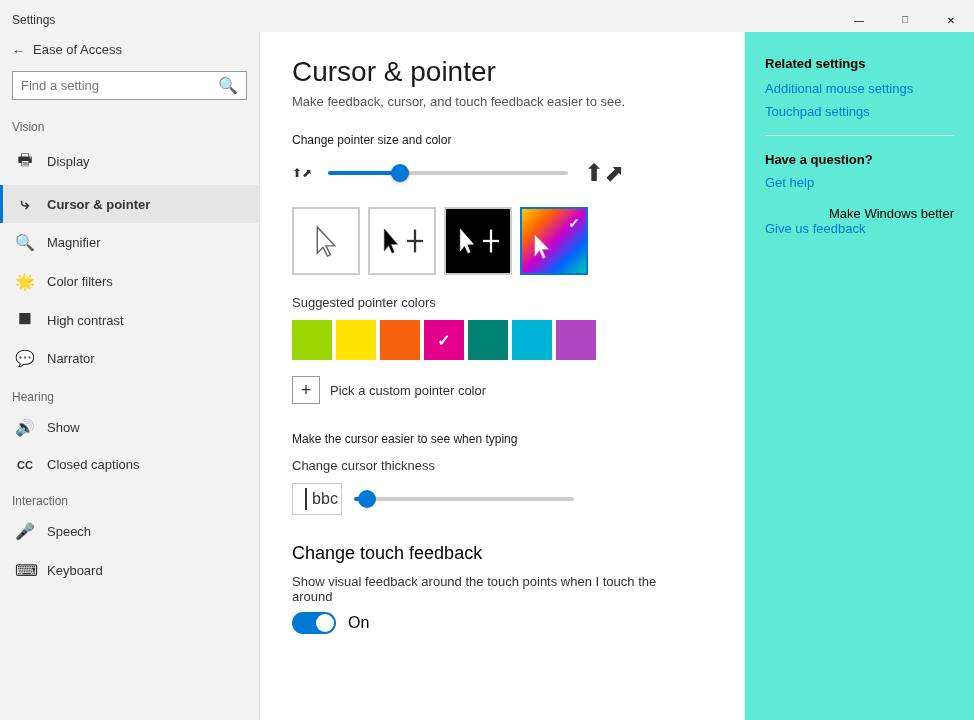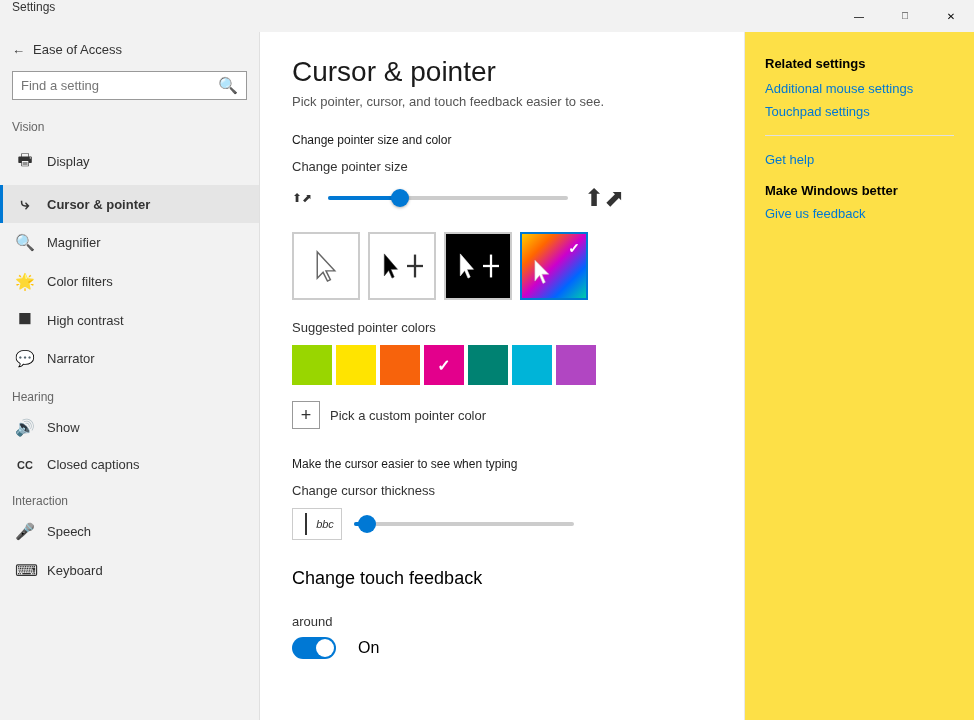--- a/index.html
+++ b/index.html
@@ -3,23 +3,23 @@
   <meta charset="utf-8">
   <style>
     * { margin: 0; padding: 0; box-sizing: border-box; }
     body { font-family: 'Segoe UI', sans-serif; background: #f2f2f2; width: 974px; height: 720px; overflow: hidden; display: flex; flex-direction: column; }
     
     
     .title-bar {
       height: 32px;
       background: #f2f2f2;
       display: flex;
-      align-items: flex-start;
+      align-items: center;
       justify-content: space-between;
-      padding: 0 0 0 12px;
+      padding: 8px 0 0 12px;
       flex-shrink: 0;
     }
     .title-bar-title { font-size: 12px; color: #333; }
     .title-bar-controls { display: flex; }
     .title-bar-btn {
       width: 46px; height: 32px;
       display: flex; align-items: center; justify-content: center;
       font-size: 10px; cursor: pointer; border: none; background: transparent;
     }
 
@@ -120,56 +120,56 @@
     
     .cursor-thickness-container { display: flex; align-items: center; gap: 12px; margin-bottom: 28px; }
     .cursor-preview {
       width: 50px; height: 32px; border: 1px solid #ccc; background: white;
       display: flex; align-items: center; justify-content: center; font-size: 12px; color: #333;
       position: relative;
     }
     .cursor-line {
       position: absolute; left: 12px; top: 4px; bottom: 4px; width: 2px; background: #333;
     }
-    .cursor-text { padding-left: 16px; font-size: 11px; font-style: italic; }
+    .cursor-text { padding-left: 16px; font-size: 16px; }
     .thickness-slider-track {
       flex: 1; height: 4px; background: #ccc; border-radius: 2px; position: relative; max-width: 220px;
     }
     .thickness-slider-fill { height: 100%; width: 6%; background: #0078d4; border-radius: 2px; }
     .thickness-slider-thumb {
       width: 18px; height: 18px; background: #0078d4; border-radius: 50%;
       position: absolute; top: -7px; left: 6%; transform: translateX(-50%);
     }
 
     
     .touch-feedback-title { font-size: 18px; font-weight: 400; margin-bottom: 10px; }
     .touch-feedback-desc { font-size: 13px; color: #333; margin-bottom: 8px; }
-    .toggle { display: flex; align-items: center; gap: 22px; }
+    .toggle { display: flex; align-items: center; gap: 12px; }
     .toggle-switch {
       width: 44px; height: 22px; background: #0078d4; border-radius: 11px;
       position: relative; cursor: pointer;
     }
     .toggle-switch .knob {
       width: 18px; height: 18px; background: white; border-radius: 50%;
       position: absolute; right: 2px; top: 2px;
     }
 
     
     .right-panel {
       width: 230px;
       flex-shrink: 0;
       padding: 24px 20px;
-      background: #fde047;
+      background: #5eead4;
       border-left: 1px solid #e8e8e8;
     }
     .related-title { font-size: 13px; font-weight: 600; margin-bottom: 10px; }
     .related-link { font-size: 13px; color: #0078d4; cursor: pointer; margin-bottom: 8px; display: block; text-decoration: none; }
     .divider { height: 1px; background: #e0e0e0; margin: 16px 0; }
     .have-question { font-size: 13px; font-weight: 600; margin-bottom: 8px; }
-    .make-better { font-size: 13px; font-weight: 700; margin-bottom: 8px; margin-top: 16px; }
+    .make-better { font-size: 13px; font-weight: 400; margin-top: 16px; text-align: right; }
   </style>
 </head>
 <body>
 
 <div class="title-bar">
   <span class="title-bar-title">Settings</span>
   <div class="title-bar-controls">
     <button class="title-bar-btn">—</button>
     <button class="title-bar-btn">⎕</button>
     <button class="title-bar-btn close">✕</button>
@@ -233,25 +233,24 @@
       <span>Speech</span>
     </div>
     <div class="sidebar-item">
       <span class="icon">⌨</span>
       <span>Keyboard</span>
     </div>
   </div>
 
   <div class="main">
     <h1 class="page-title">Cursor &amp; pointer</h1>
-    <p class="page-subtitle">Pick pointer, cursor, and touch feedback easier to see.</p>
+    <p class="page-subtitle">Make feedback, cursor, and touch feedback easier to see.</p>
 
     <h2 class="section-title">Change pointer size and color</h2>
 
-    <p class="sub-label">Change pointer size</p>
 
     <div class="slider-container">
       <span class="slider-left-icon" style="font-size:12px;">⬆⬈</span>
       <div class="slider-track">
         <div class="slider-fill" style="width:30%"></div>
         <div class="slider-thumb" style="left:30%"></div>
       </div>
       <span class="slider-right-icon">⬆⬈</span>
     </div>
 
@@ -324,37 +323,38 @@
       </div>
       <div class="thickness-slider-track">
         <div class="thickness-slider-fill"></div>
         <div class="thickness-slider-thumb"></div>
       </div>
     </div>
 
     <h2 class="touch-feedback-title">Change touch feedback</h2>
 
     <p class="touch-feedback-desc">
-      <br>
+      <span>Show visual feedback around the touch points when I touch the</span><br>
       <span>around</span>
     </p>
 
     <div class="toggle">
       <div class="toggle-switch">
         <div class="knob"></div>
       </div>
       <span>On</span>
     </div>
   </div>
 
   <div class="right-panel">
     <div class="related-title">Related settings</div>
     <a class="related-link">Additional mouse settings</a>
     <a class="related-link">Touchpad settings</a>
 
     <div class="divider"></div>
 
+    <div class="have-question">Have a question?</div>
     <a class="related-link">Get help</a>
 
     <div class="make-better">Make Windows better</div>
     <a class="related-link">Give us feedback</a>
   </div>
 </div>
 
 </body></html>

